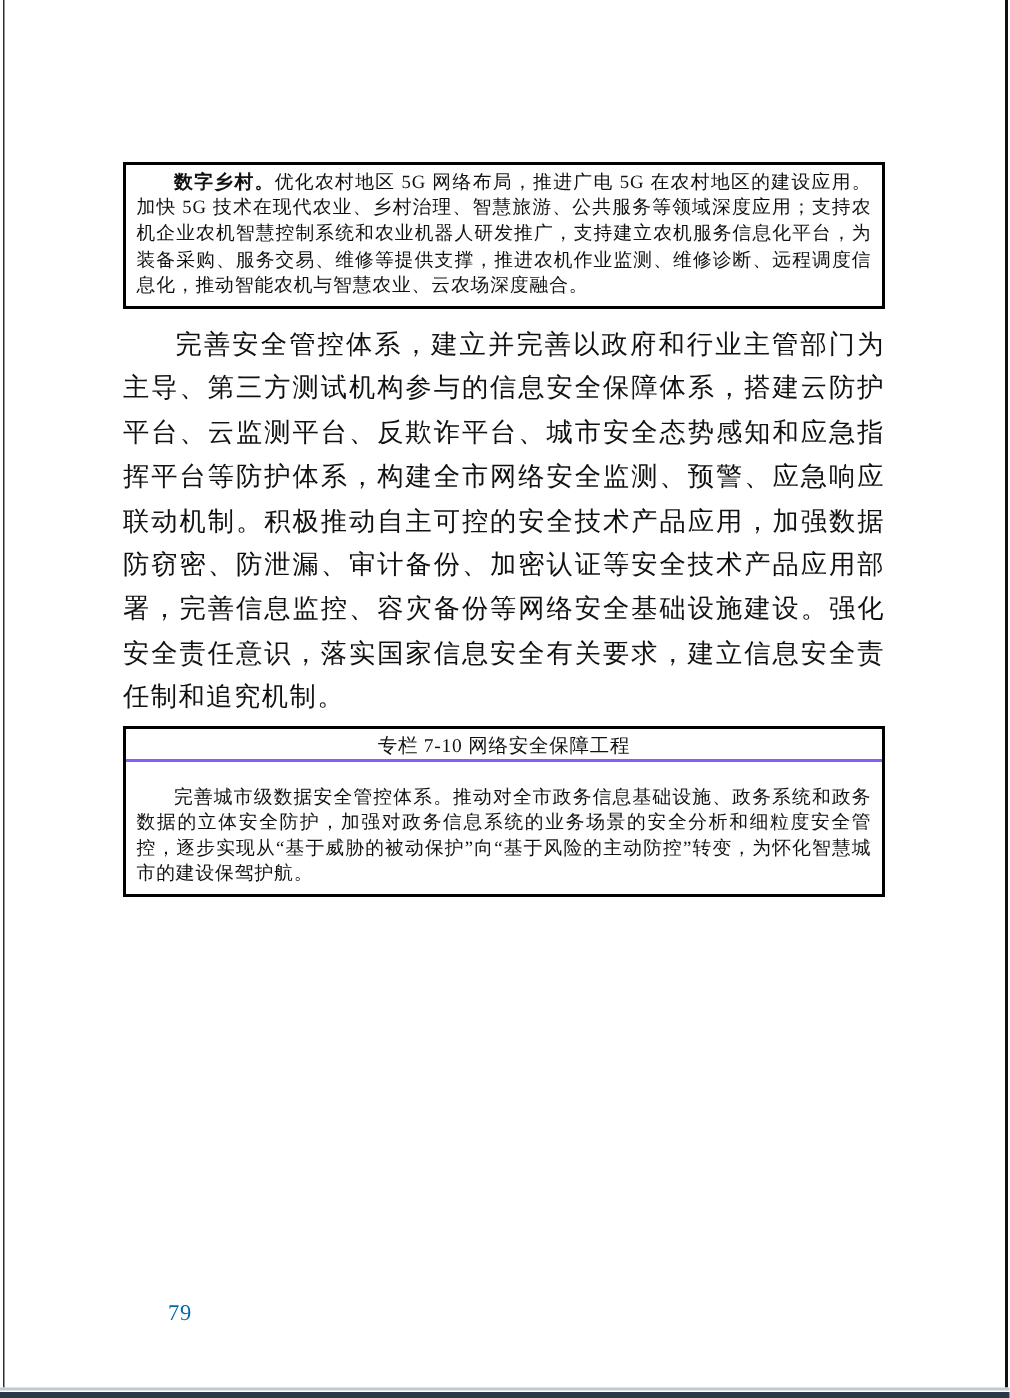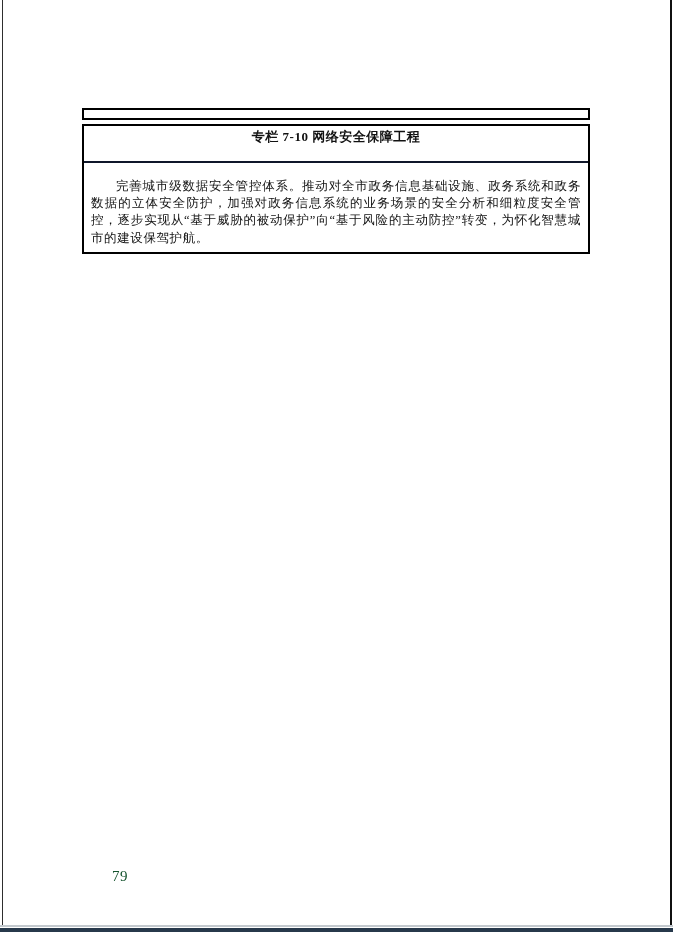--- a/index.html
+++ b/index.html
@@ -60,55 +60,57 @@
     text-align:justify;
     text-justify:inter-character;
     text-indent:2em;
   }
   .column-box {
     margin-top:4px;
     border:2px solid #000;
   }
   .column-title {
     text-align:center;
-    font-weight:bold;
+    font-weight:normal;
     font-size:13px;
     line-height:18px;
-    padding:2px 0 15px 0;
-    border-bottom:2px solid #0f172a;
+    padding:2px 0 0 0;
+    border-bottom:2px solid #8b5cf6;
     letter-spacing:0.5px;
   }
   .column-body {
     padding:15px 7px 5px 7px;
     font-size:12.5px;
     line-height:17.2px;
     text-align:justify;
     text-justify:inter-character;
     text-indent:2em;
     letter-spacing:0.6px;
   }
   .page-number {
     position:absolute;
     left:112px; top:868px;
     font-size:15px;
     letter-spacing:0.5px;
-    color:#14532d;
+    color:#0369a1;
   }
 </style>
 </head>
 <body>
 
 <div class="page">
 
   <div class="content">
 
     <div class="callout-box">
+      <p><span class="lead">数字乡村。</span><span>优化农村地区 5G 网络布局，推进广电 5G 在农村地区的建设应用。加快 5G 技术在现代农业、乡村治理、智慧旅游、公共服务等领域深度应用；支持农机企业农机智慧控制系统和农业机器人研发推广，支持建立农机服务信息化平台，为装备采购、服务交易、维修等提供支撑，推进农机作业监测、维修诊断、远程调度信息化，推动智能农机与智慧农业、云农场深度融合。</span></p>
     </div>
 
 
+    <p class="section-body">完善安全管控体系，建立并完善以政府和行业主管部门为主导、第三方测试机构参与的信息安全保障体系，搭建云防护平台、云监测平台、反欺诈平台、城市安全态势感知和应急指挥平台等防护体系，构建全市网络安全监测、预警、应急响应联动机制。积极推动自主可控的安全技术产品应用，加强数据防窃密、防泄漏、审计备份、加密认证等安全技术产品应用部署，完善信息监控、容灾备份等网络安全基础设施建设。强化安全责任意识，落实国家信息安全有关要求，建立信息安全责任制和追究机制。</p>
 
     <div class="column-box">
       <div class="column-title">专栏 7-10 网络安全保障工程</div>
       <div class="column-body">完善城市级数据安全管控体系。推动对全市政务信息基础设施、政务系统和政务数据的立体安全防护，加强对政务信息系统的业务场景的安全分析和细粒度安全管控，逐步实现从“基于威胁的被动保护”向“基于风险的主动防控”转变，为怀化智慧城市的建设保驾护航。</div>
     </div>
 
   </div>
 
   <div class="page-number">79</div>
 

